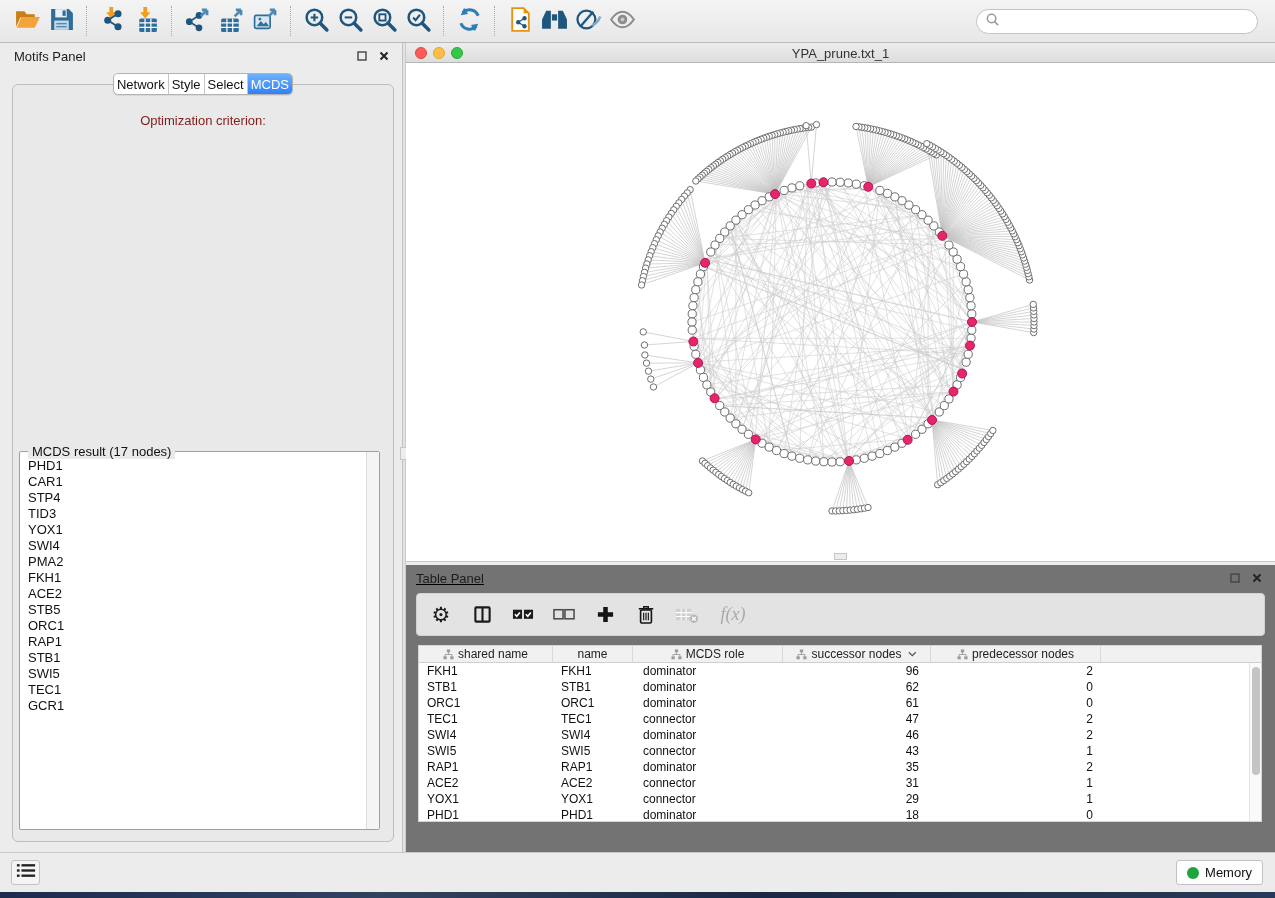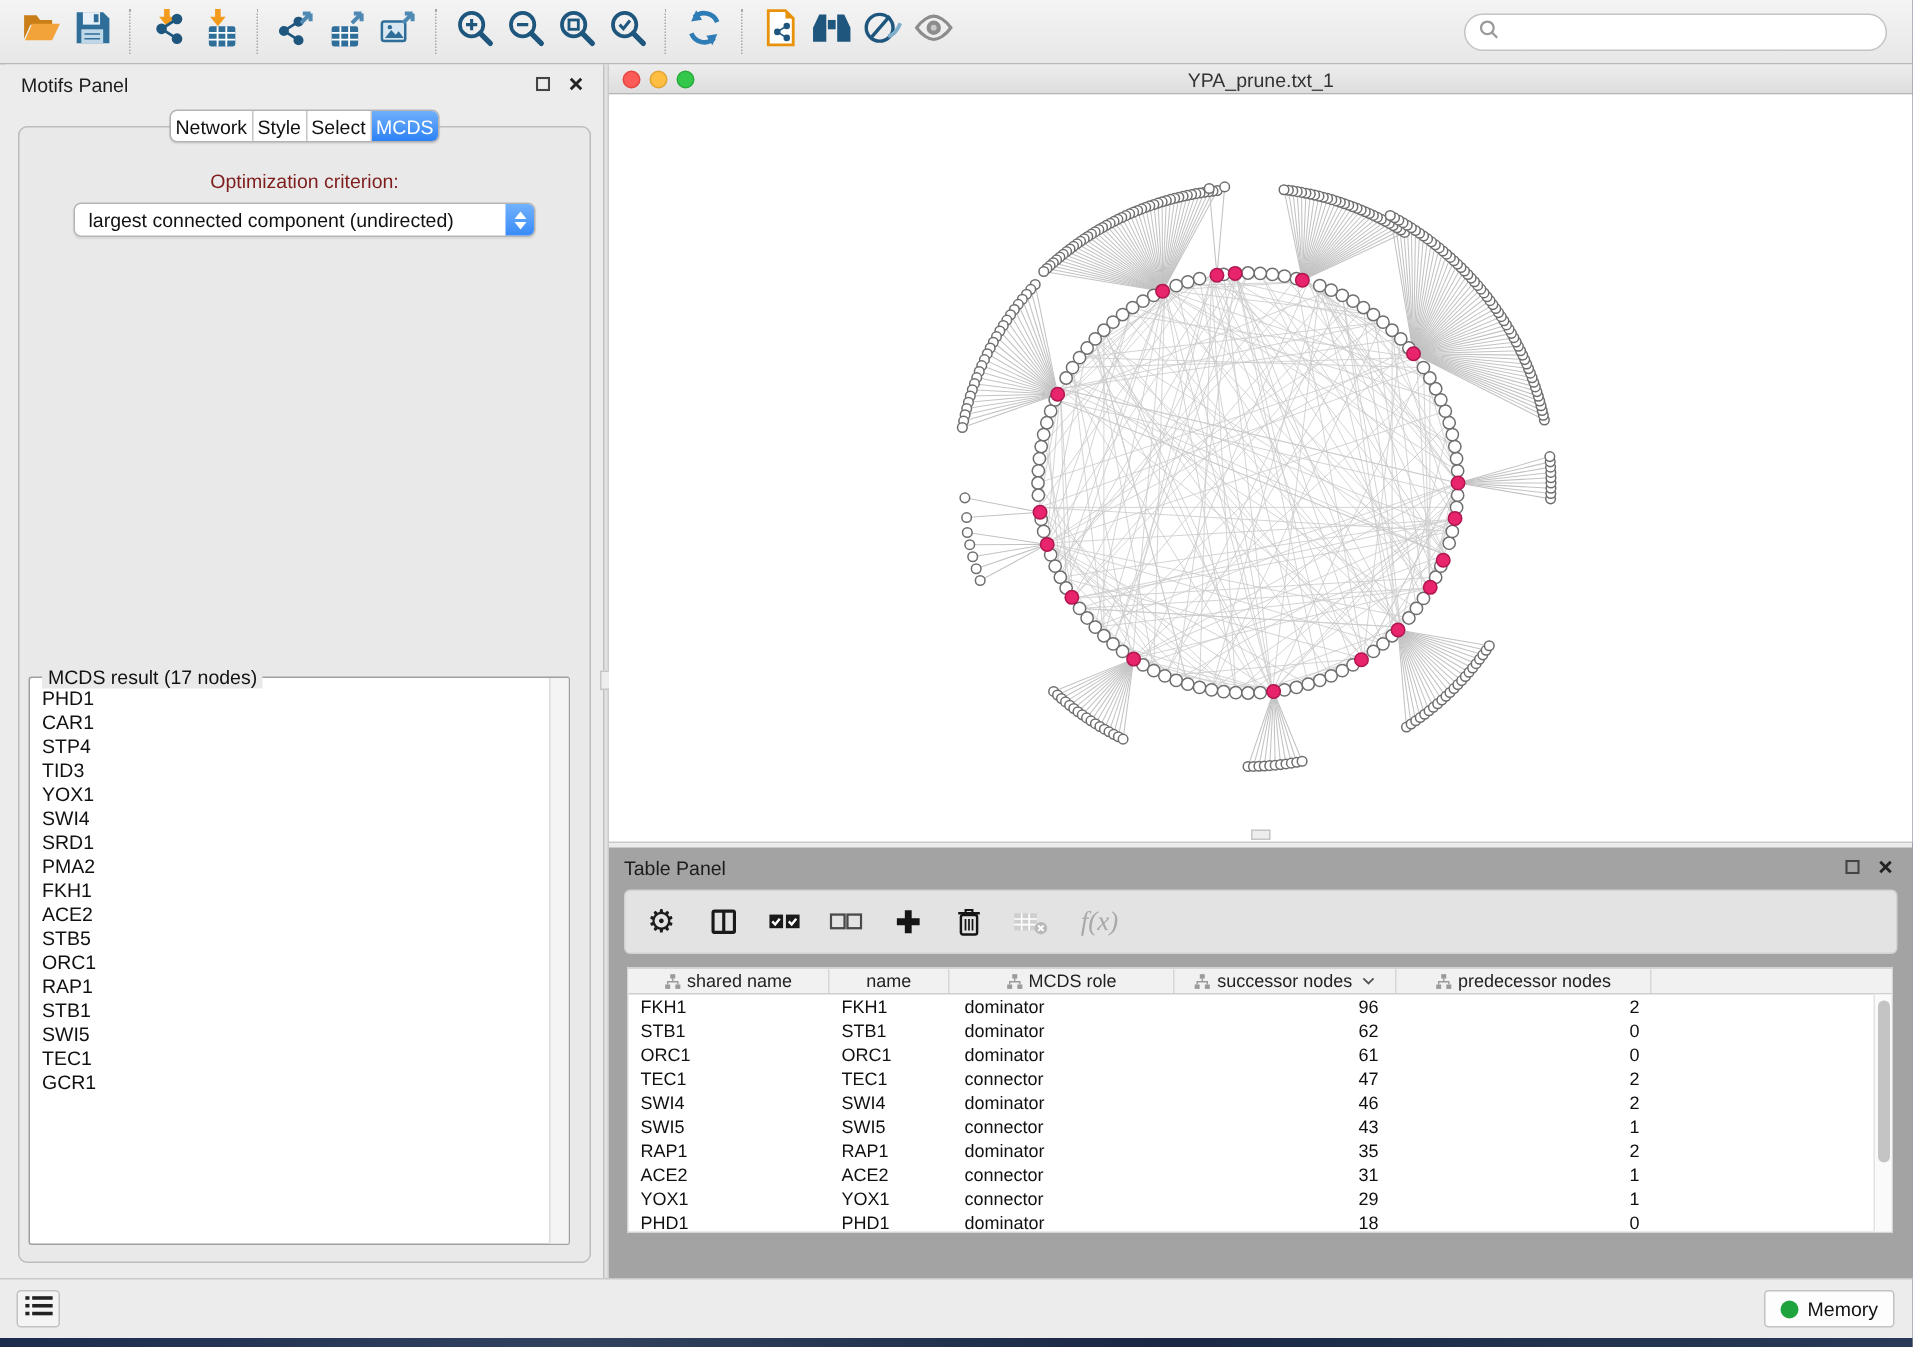--- a/index.html
+++ b/index.html
@@ -58,21 +58,21 @@
   
   .net-titlebar { position:absolute; left:0; top:0; right:0; height:20px; background:linear-gradient(#ededed,#dddddd); border-bottom:1px solid #b5b5b5; }
   .lights { position:absolute; left:9px; top:4px; display:flex; gap:6px; }
   .light { width:12px; height:12px; border-radius:50%; }
   .net-title { position:absolute; width:100%; text-align:center; top:3px; font-size:13px; color:#333; }
   .net-canvas { position:absolute; left:0; top:20px; right:0; height:499px; background:#fff; border-bottom:1px solid #c9c9c9; }
   .net-canvas svg { display:block; }
   .split-dot { position:absolute; background:#ededed; border:1px solid #c6c6c6; }
 
   
-  .table-panel { position:absolute; left:0; top:522px; right:0; bottom:0; background:#a3a3a3; }
+  .table-panel { position:absolute; left:0; top:522px; right:0; bottom:0; background:#737373;text-decoration:underline; }
   .tp-toolbar { position:absolute; left:10px; right:10px; top:28px; height:43px; background:#e3e3e3; border:1px solid #d2d2d2; border-radius:4px; display:flex; align-items:center; padding-left:12px; gap:17px; }
   .tp-btn { width:24px; height:24px; display:flex; align-items:center; justify-content:center; }
   .gear-ch { font-size:21px; color:#1c1c1c; line-height:1; }
   .fx { font-family:"Liberation Serif",serif; font-style:italic; font-size:18px; color:#a9a9a9; }
   .grid-table { position:absolute; left:12px; right:13px; top:80px; height:177px; background:#fff; border:1px solid #d5d5d5; }
   .g-head { display:flex; height:17px; background:#f1f1f1; border-bottom:1px solid #cfcfcf; }
   .g-hcell { display:flex; align-items:center; justify-content:center; gap:4px; font-size:12px; color:#222; border-right:1px solid #d8d8d8; flex:0 0 auto; }
   .g-hcell svg.hier { width:11px; height:11px; }
   .g-hcell svg.sort { width:9px; height:6px; margin-left:2px; }
   .g-row { display:flex; height:16px; align-items:center; }
@@ -277,37 +277,29 @@
           </span>
       </div>
       <div class="cp-tabs-row"><span class="seg" id="cp-tabs">
             <span class="t">Network</span>
             <span class="t">Style</span>
             <span class="t">Select</span>
             <span class="t sel">MCDS</span>
           </span></div>
       <div class="cp-box">
         <div class="opt-label">Optimization criterion:</div>
-        <div class="select">
-          <span class="val">largest connected component (undirected)</span>
-          <span class="step">
-              <span class="tri-up"></span>
-              <span class="tri-dn"></span>
-            </span>
-        </div>
         <div class="result-box">
           <div class="result-legend">MCDS result (17 nodes)</div>
           <div class="result-list" id="mcds-list">
               <div class="item">PHD1</div>
               <div class="item">CAR1</div>
               <div class="item">STP4</div>
               <div class="item">TID3</div>
               <div class="item">YOX1</div>
               <div class="item">SWI4</div>
-              <div class="item">SRD1</div>
               <div class="item">PMA2</div>
               <div class="item">FKH1</div>
               <div class="item">ACE2</div>
               <div class="item">STB5</div>
               <div class="item">ORC1</div>
               <div class="item">RAP1</div>
               <div class="item">STB1</div>
               <div class="item">SWI5</div>
               <div class="item">TEC1</div>
               <div class="item">GCR1</div>

